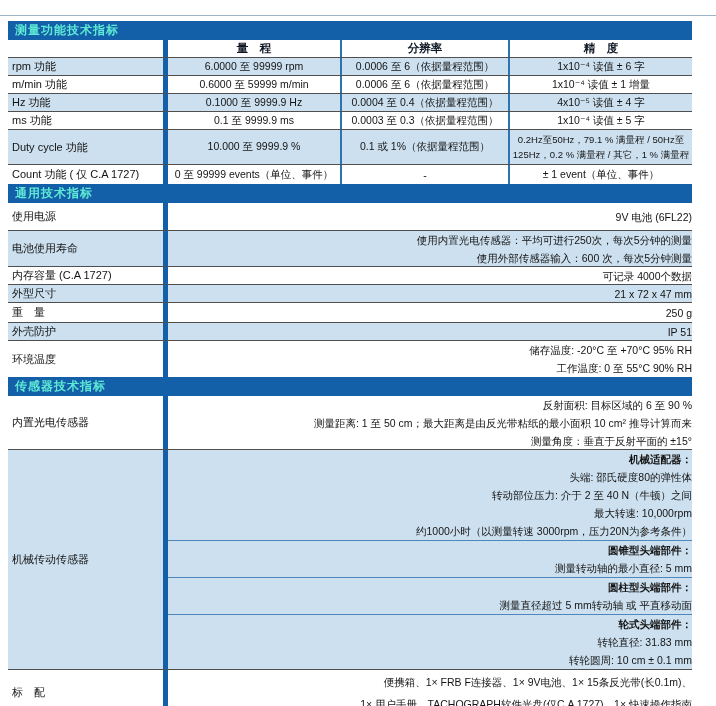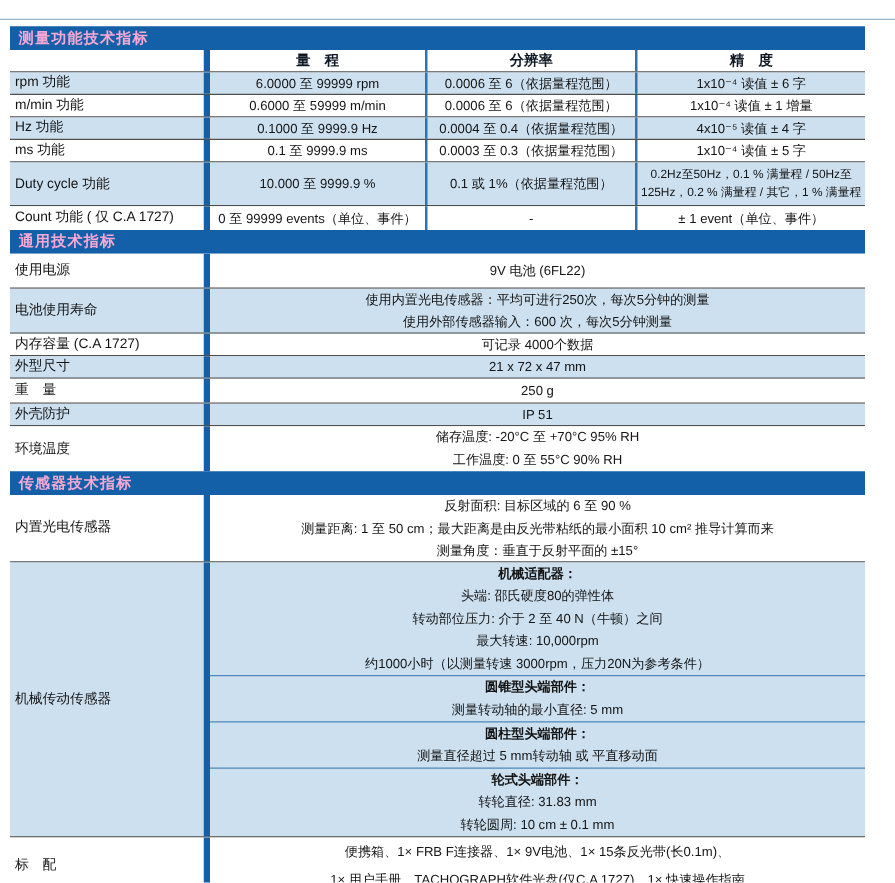--- a/index.html
+++ b/index.html
@@ -8,21 +8,21 @@
     width:716px; height:706px; overflow:hidden;
     font-family:"Liberation Sans","DejaVu Sans",sans-serif;
     color:#141414;
     -webkit-font-smoothing:antialiased;
   }
   .page { position:relative; width:716px; height:706px; }
   .toprule { position:absolute; left:0; top:15px; width:716px; height:1px; background:var(--toprule); }
   .spec-table { position:absolute; left:8px; top:21px; width:684px; }
 
   .bar {
-    height:19px; background:var(--bar); color:#f9a8d4;
+    height:19px; background:var(--bar); color:#5eead4;
     font-weight:bold; font-size:12px; line-height:19px;
     padding-left:7px; letter-spacing:1px;
   }
   .row { display:flex; width:100%; border-bottom:1px solid var(--rule); background:#ffffff; }
   .row.nb { border-bottom:none; }
   .row.shade { background:var(--shade); }
 
   .lc {
     width:155px; flex:0 0 155px; display:flex; align-items:center;
     padding-left:4px; font-size:11px; line-height:13px;
@@ -36,21 +36,21 @@
   }
   .c2 { width:172px; flex:0 0 172px; }
   .c3 { width:168px; flex:0 0 168px; border-left:2px solid var(--vline); }
   .c4 { width:184px; flex:0 0 184px; border-left:2px solid var(--vline); }
   .cell.hc { font-weight:bold; font-size:11.5px; color:#101826; }
   .cell.small { font-size:9.5px; }
   .cell.small .ln { line-height:15px; }
 
   .vc {
     flex:1; display:flex; flex-direction:column; justify-content:center;
-    font-size:10.5px; text-align:center;
+    font-size:10.5px; text-align:right;
   }
   .vl { height:18px; line-height:18px; }
   .vl.b { font-weight:bold; }
   .vl.tall { height:22px; line-height:22px; }
 
   .groups { justify-content:flex-start;border-radius:20px; }
   .group { border-bottom:1px solid var(--gdiv); }
   .group:last-child { border-bottom:none; }
 
   .bottomrule { height:3px; background:var(--bar); margin-top:1px; }
@@ -135,21 +135,21 @@
         <div class="lc">Duty cycle 功能</div>
         <div class="sep"></div>
         <div class="vals">
           <div class="cell c2">
             <div class="ln">10.000 至 9999.9 %</div>
           </div>
           <div class="cell c3">
             <div class="ln">0.1 或 1%（依据量程范围）</div>
           </div>
           <div class="cell c4 small">
-            <div class="ln">0.2Hz至50Hz，0.1 % 满量程 / 50Hz至</div>
+            <div class="ln">0.2Hz至50Hz，79.1 % 满量程 / 50Hz至</div>
             <div class="ln">125Hz，0.2 % 满量程 / 其它，1 % 满量程</div>
           </div>
         </div>
       </div>
       <div class="row nb" style="height: 19px;">
         <div class="lc">Count 功能 ( 仅 C.A 1727)</div>
         <div class="sep"></div>
         <div class="vals">
           <div class="cell c2">
             <div class="ln">0 至 99999 events（单位、事件）</div>

